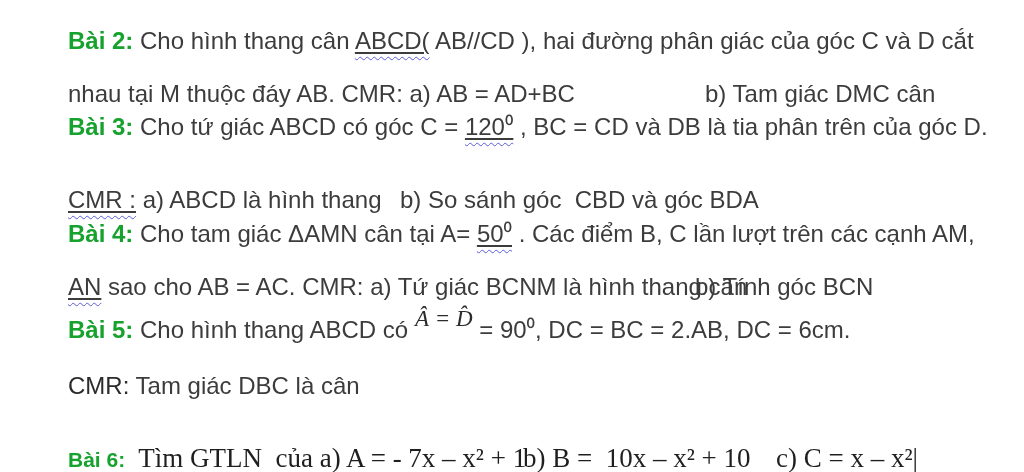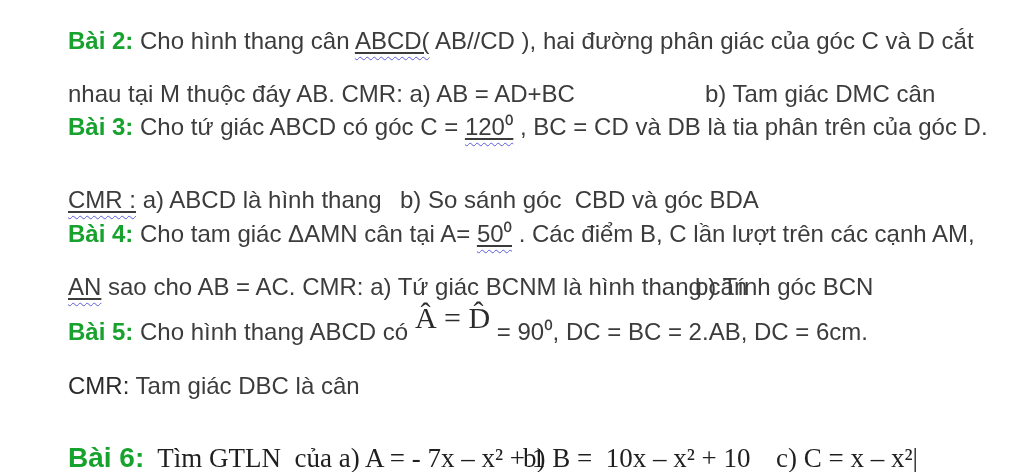--- a/index.html
+++ b/index.html
@@ -22,28 +22,28 @@
     text-underline-offset:3px;
   }
   .uw .wv {
     text-decoration: underline wavy #5b5bdc;
     text-decoration-thickness:1px;
     text-underline-offset:7px;
   }
   .abs { position:absolute; top:0; white-space:pre;margin-top:19px; }
   .math {
     font-family:"Liberation Serif", serif;
-    font-size:30px; color:#2b2b2b;
-    position:relative; top:-12px;
+    font-size:23px; color:#2b2b2b;
+    position:relative; top:-12px;font-style:italic;
   }
   .serifline {
     font-family:"Liberation Serif", serif;
     font-size:27px; color:#1f1f1f;
   }
-  .serifline .lbl { font-family:"Liberation Sans", sans-serif; font-size:28px; }
+  .serifline .lbl { font-family:"Liberation Sans", sans-serif; font-size:21px; }
   .cursor { color:#1f1f1f; font-weight:normal; }
 </style>
 </head>
 <body>
 
 <div class="page">
 
   <div class="line indent" style="top:26px"><span class="lbl">Bài 2:</span><span> Cho hình thang cân </span><span class="uw"><span class="wv">ABCD(</span></span><span> AB//CD ), hai đường phân giác của góc C và D cắt</span></div>
 
   <div class="line" style="top:60px"><span class="abs" style="left:68px">nhau tại M thuộc đáy AB. CMR: a) AB = AD+BC</span><span class="abs" style="left:705px">b) Tam giác DMC cân</span></div>

